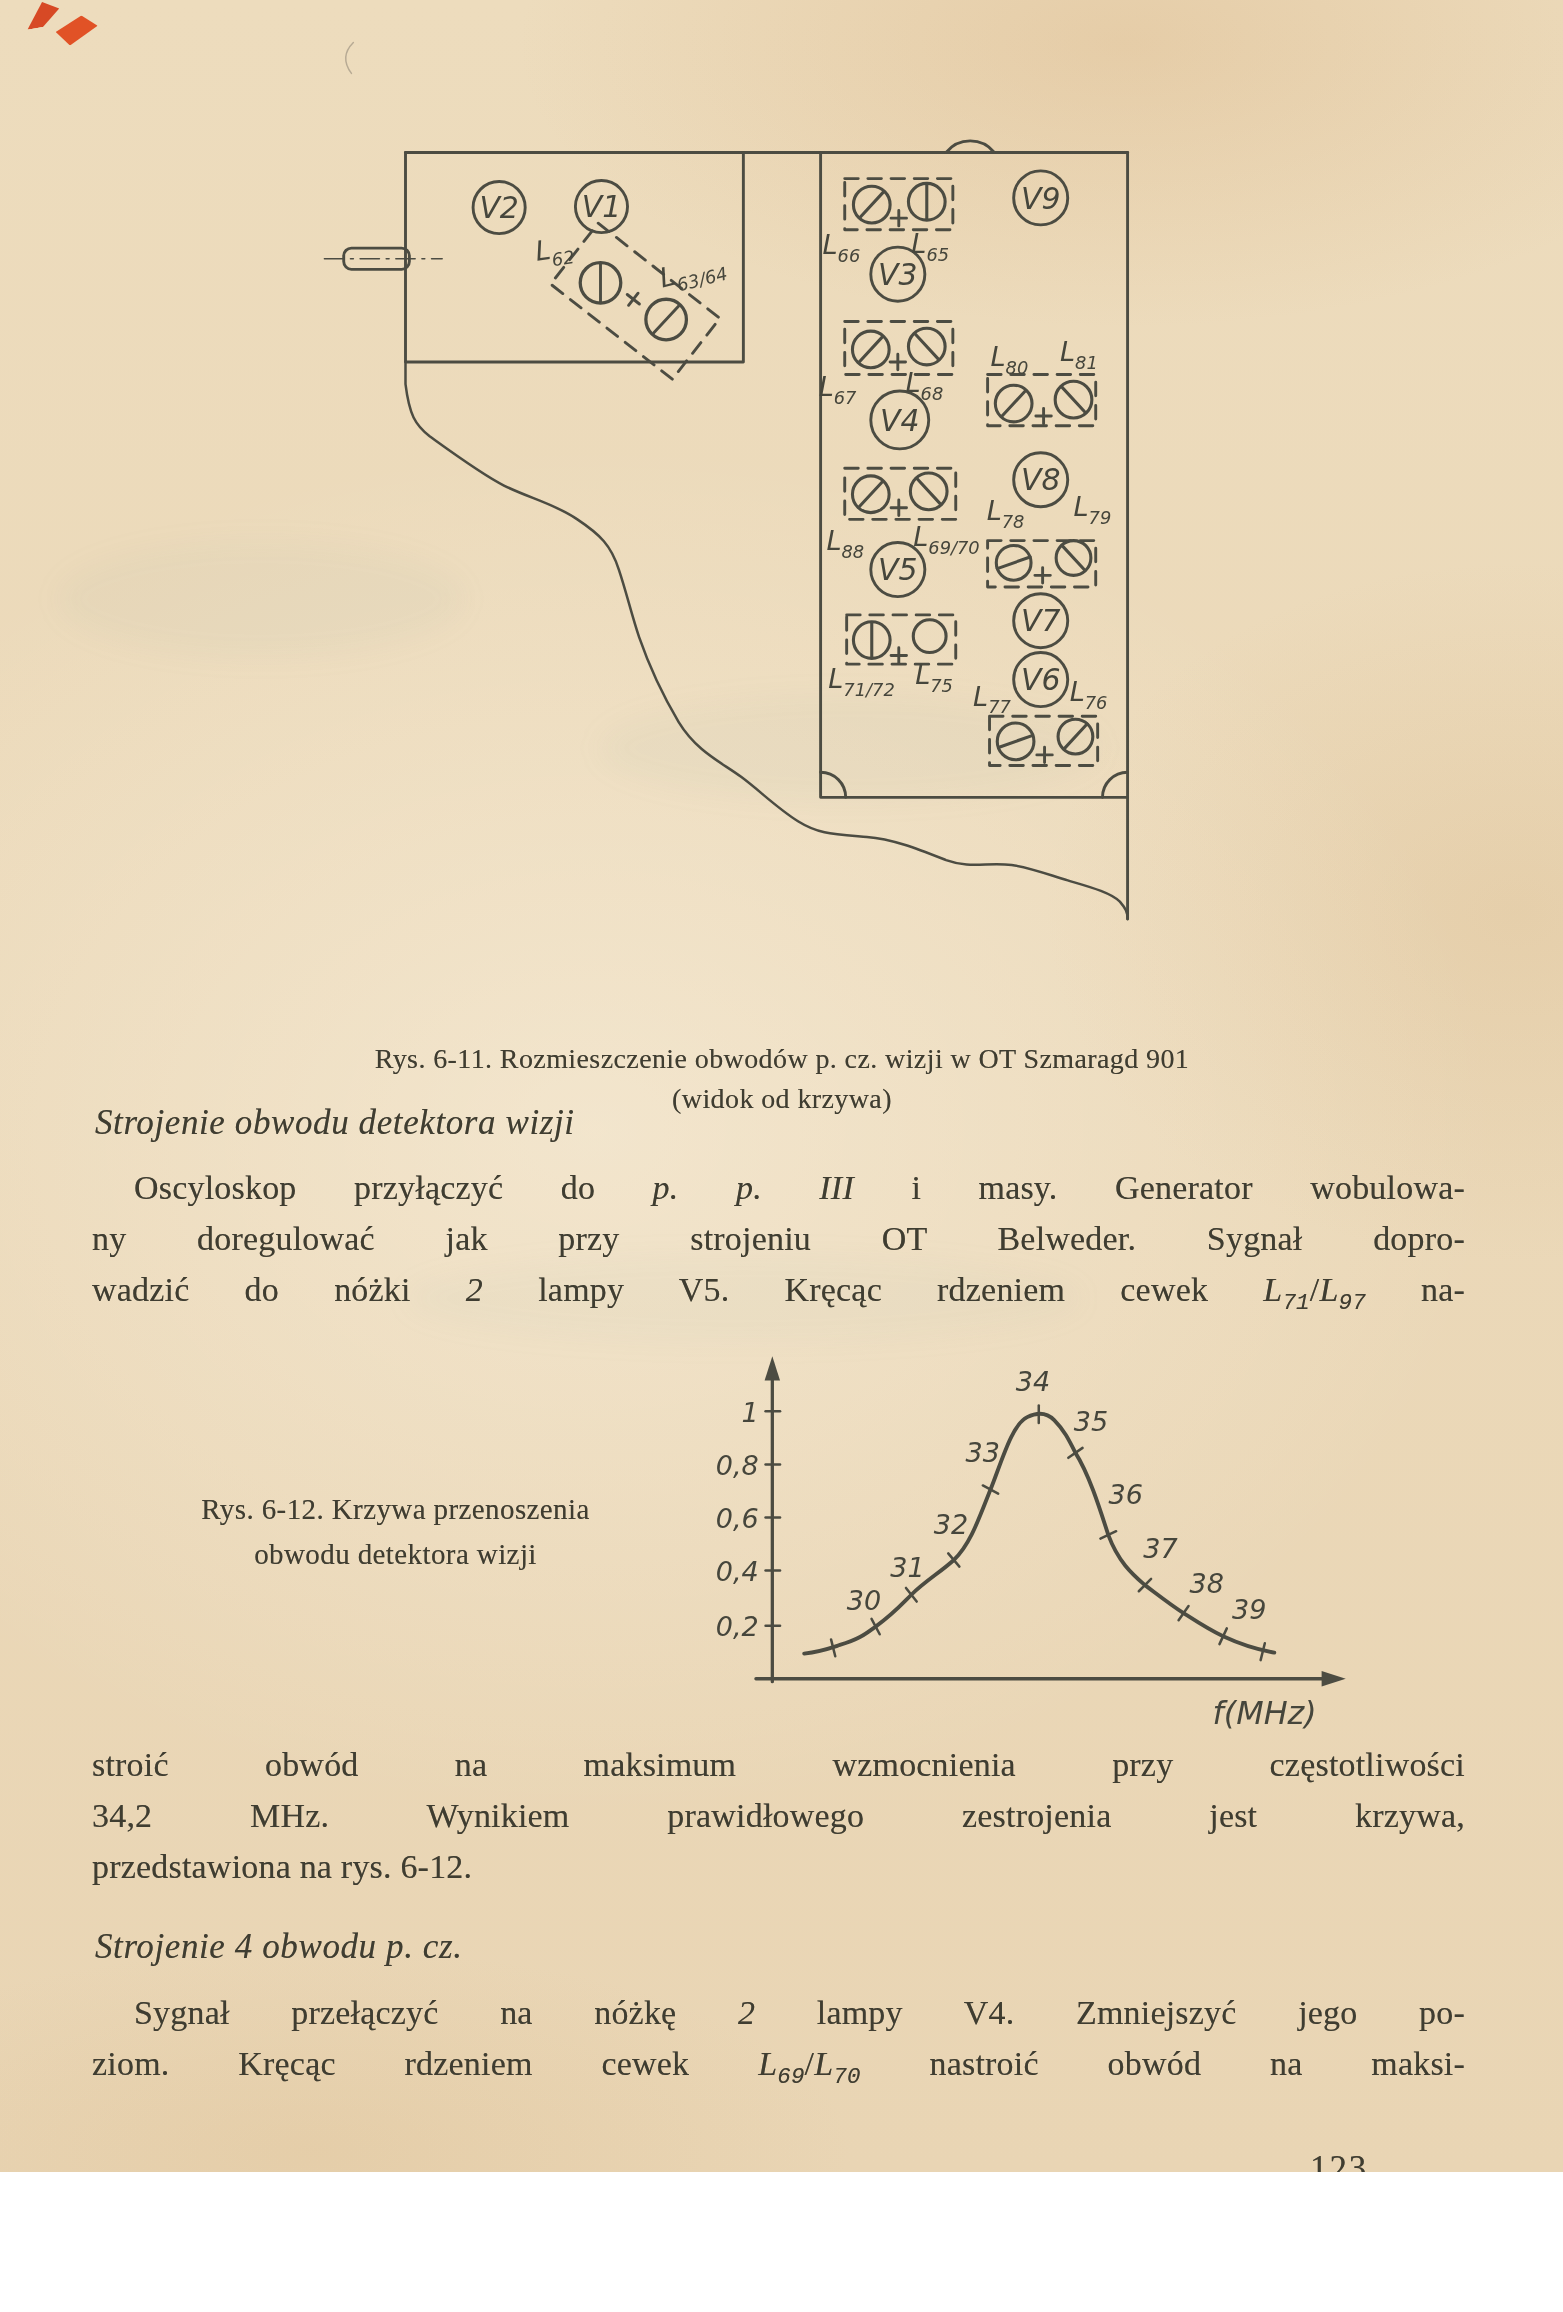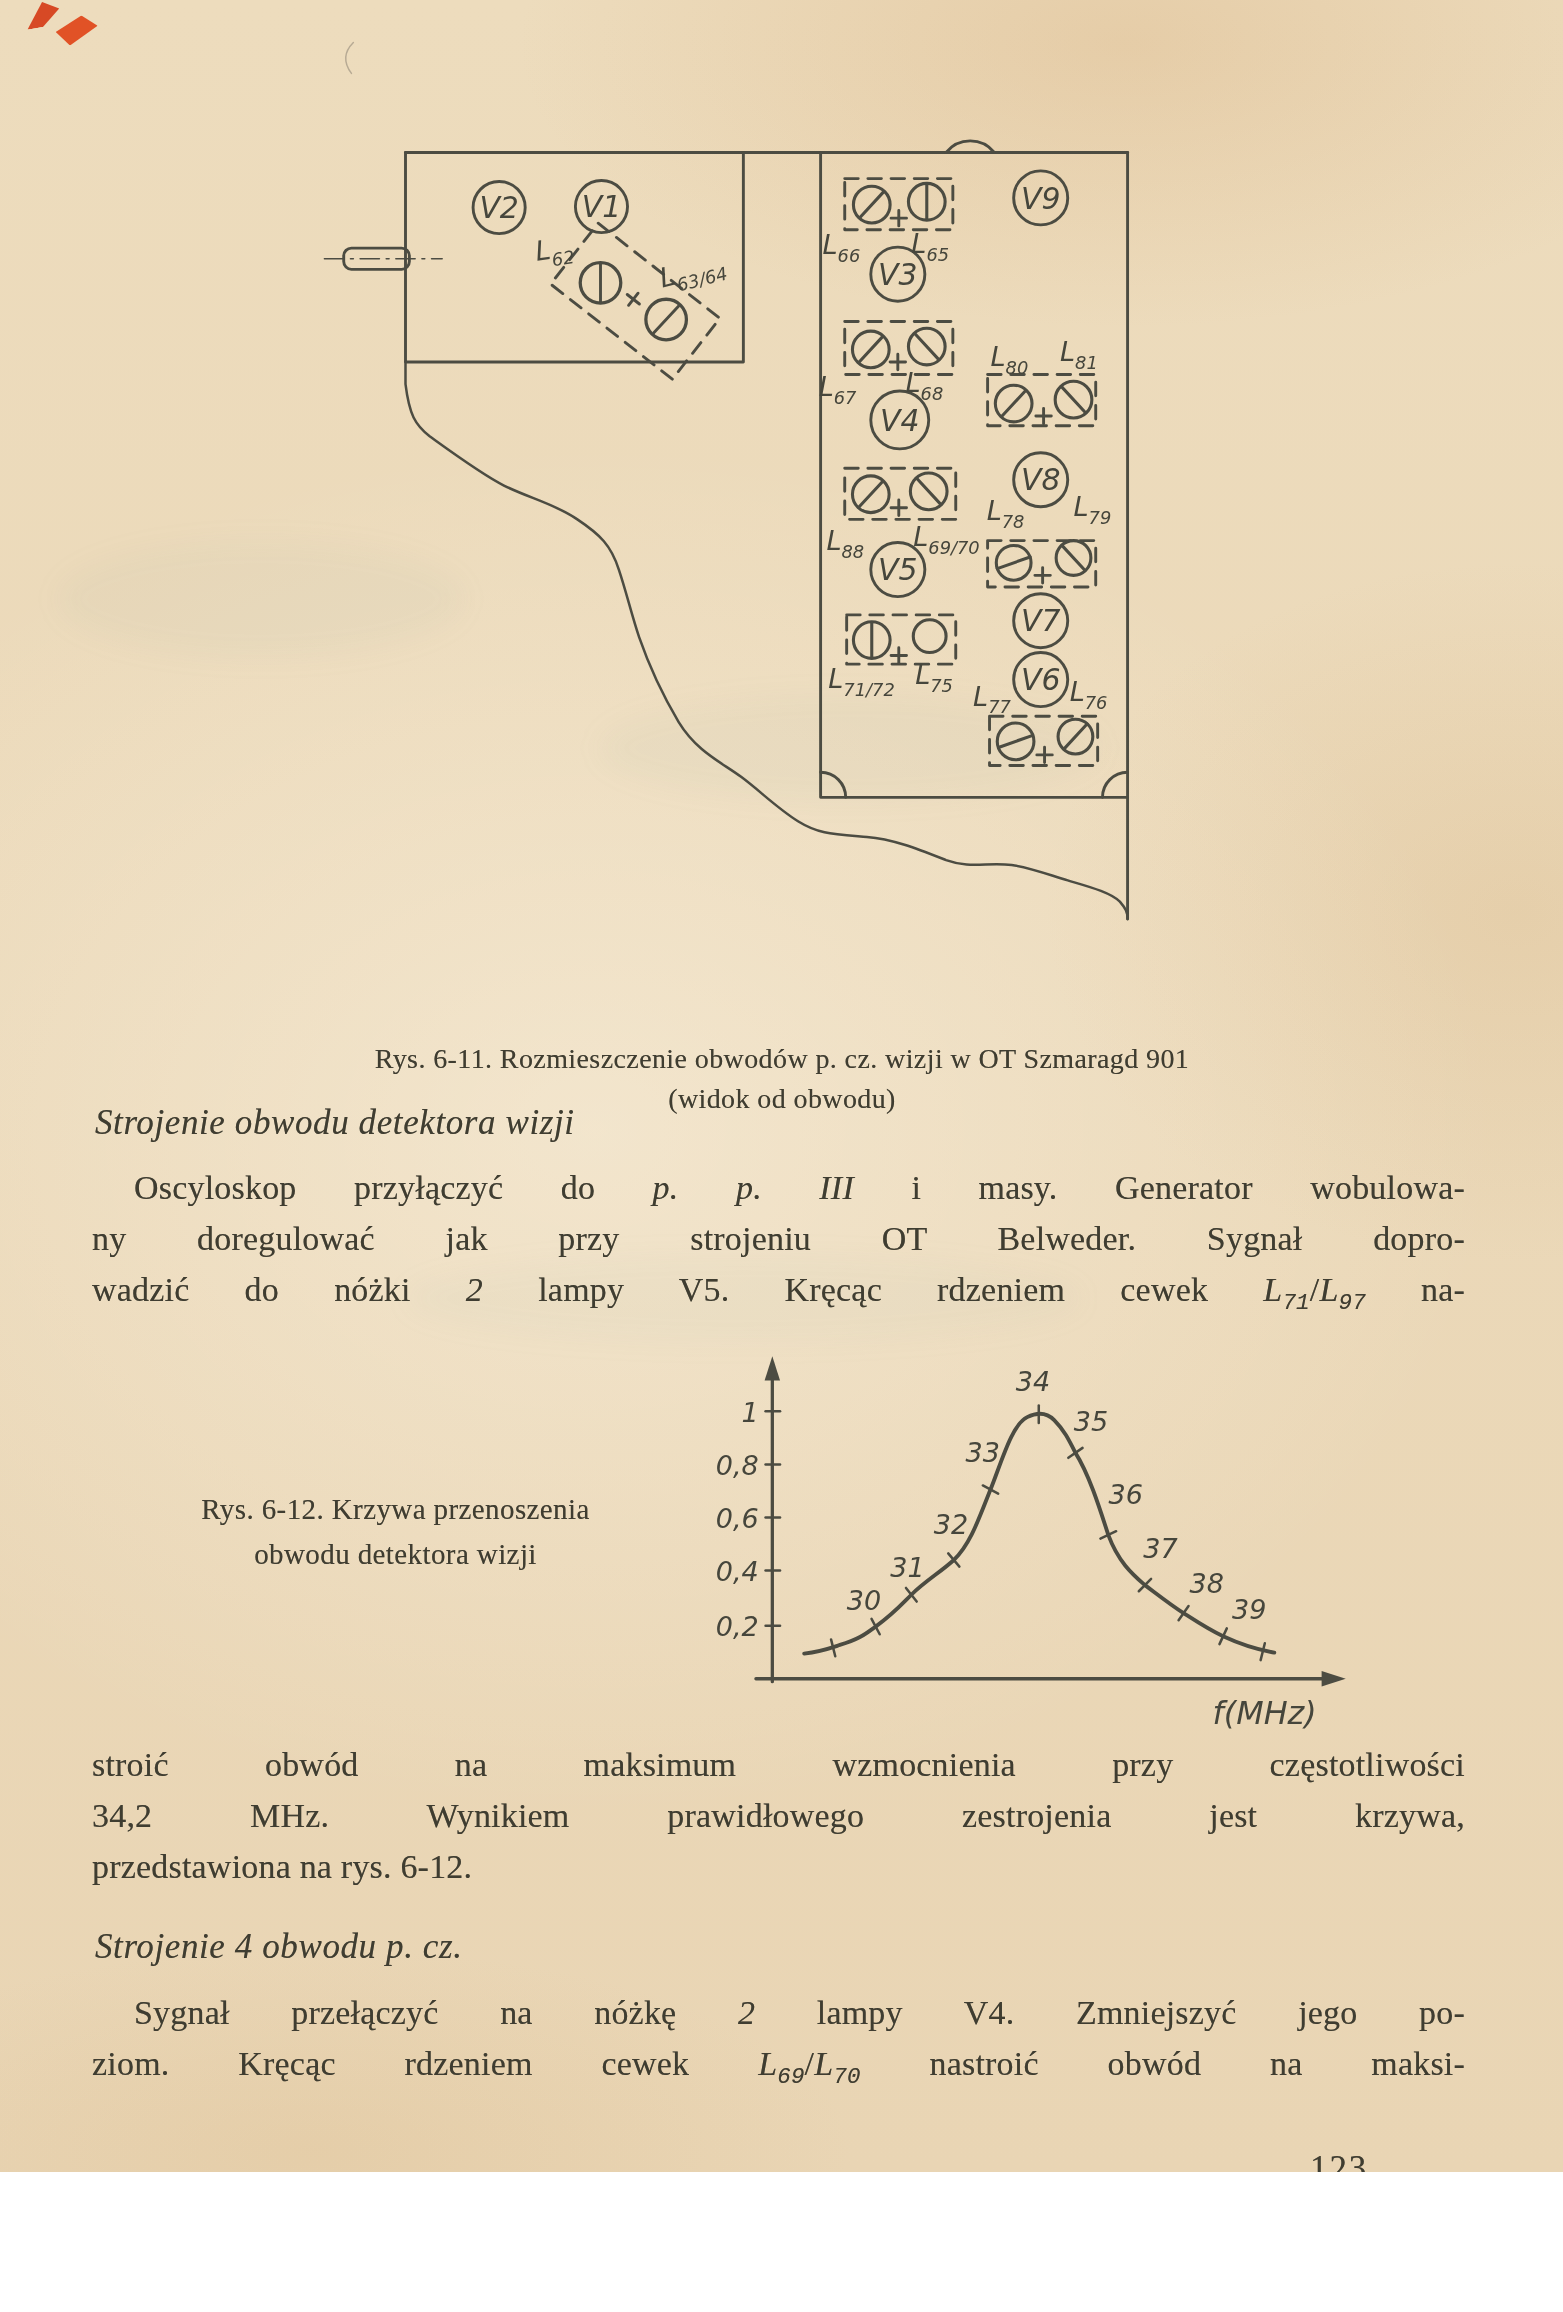--- a/index.html
+++ b/index.html
@@ -254,21 +254,21 @@
           <text x="1250" y="1650">38</text>
           <text x="1294" y="1677">39</text>
         </g>
         <text x="1256" y="1786" font-size="33">f(MHz)</text>
       </g>
     </g>
   </svg>
 
   <div class="caption ink" style="left:164px;top:1039px;width:1236px;">
     <div>Rys. 6-11. Rozmieszczenie obwodów p. cz. wizji w OT Szmaragd 901</div>
-    <div>(widok od obwodu)</div>
+    <div>(widok od krzywa)</div>
   </div>
 
   <div class="heading ink" style="left:95px;top:1103px;">Strojenie obwodu detektora wizji</div>
 
   <div class="para ink" style="left:92px;top:1162px;width:1373px;">
     <div class="line indent">Oscyloskop przyłączyć do <span class="it">p. p. III</span> i masy. Generator wobulowa-</div>
     <div class="line">ny doregulować jak przy strojeniu OT Belweder. Sygnał dopro-</div>
     <div class="line">wadzić do nóżki <span class="it">2</span> lampy V5. Kręcąc rdzeniem cewek <span class="it">L</span><sub class="it">71</sub>/<span class="it">L</span><sub class="it">97</sub> na-</div>
   </div>
 

